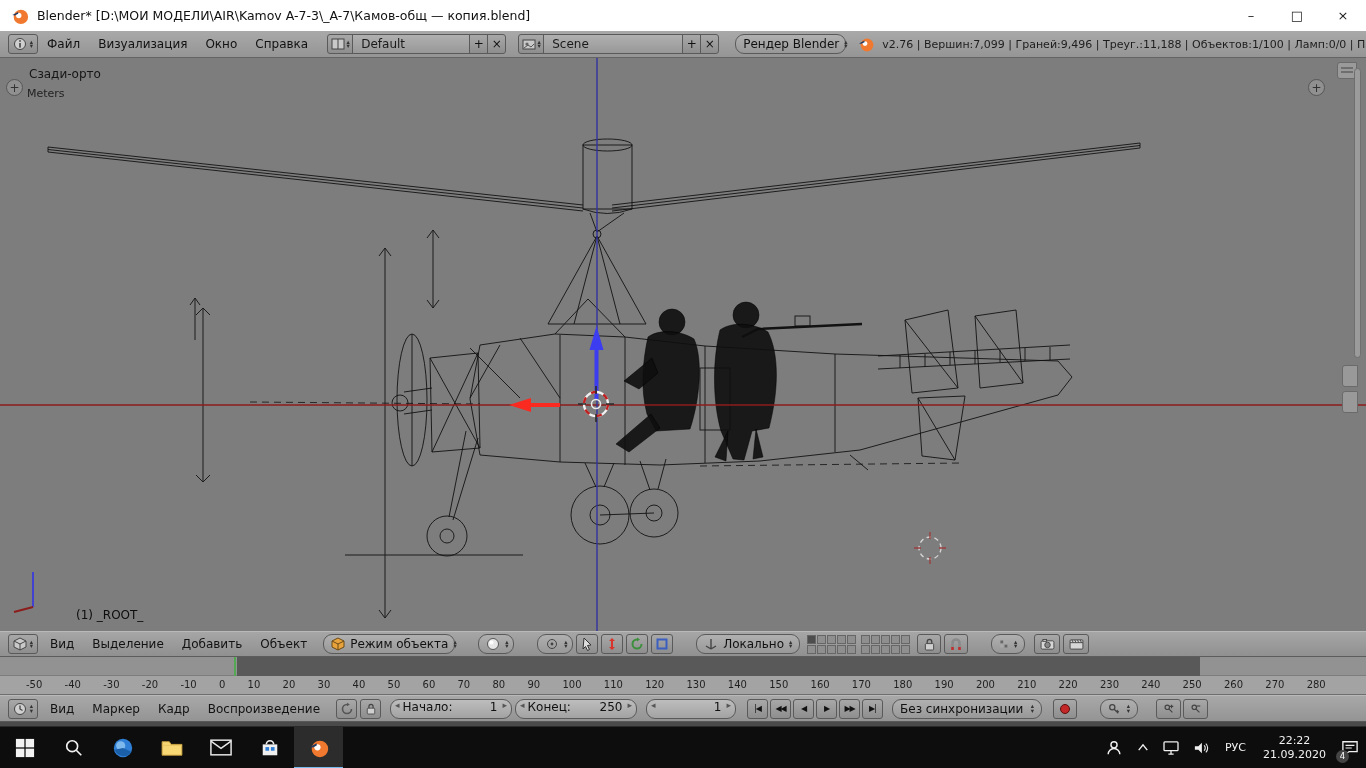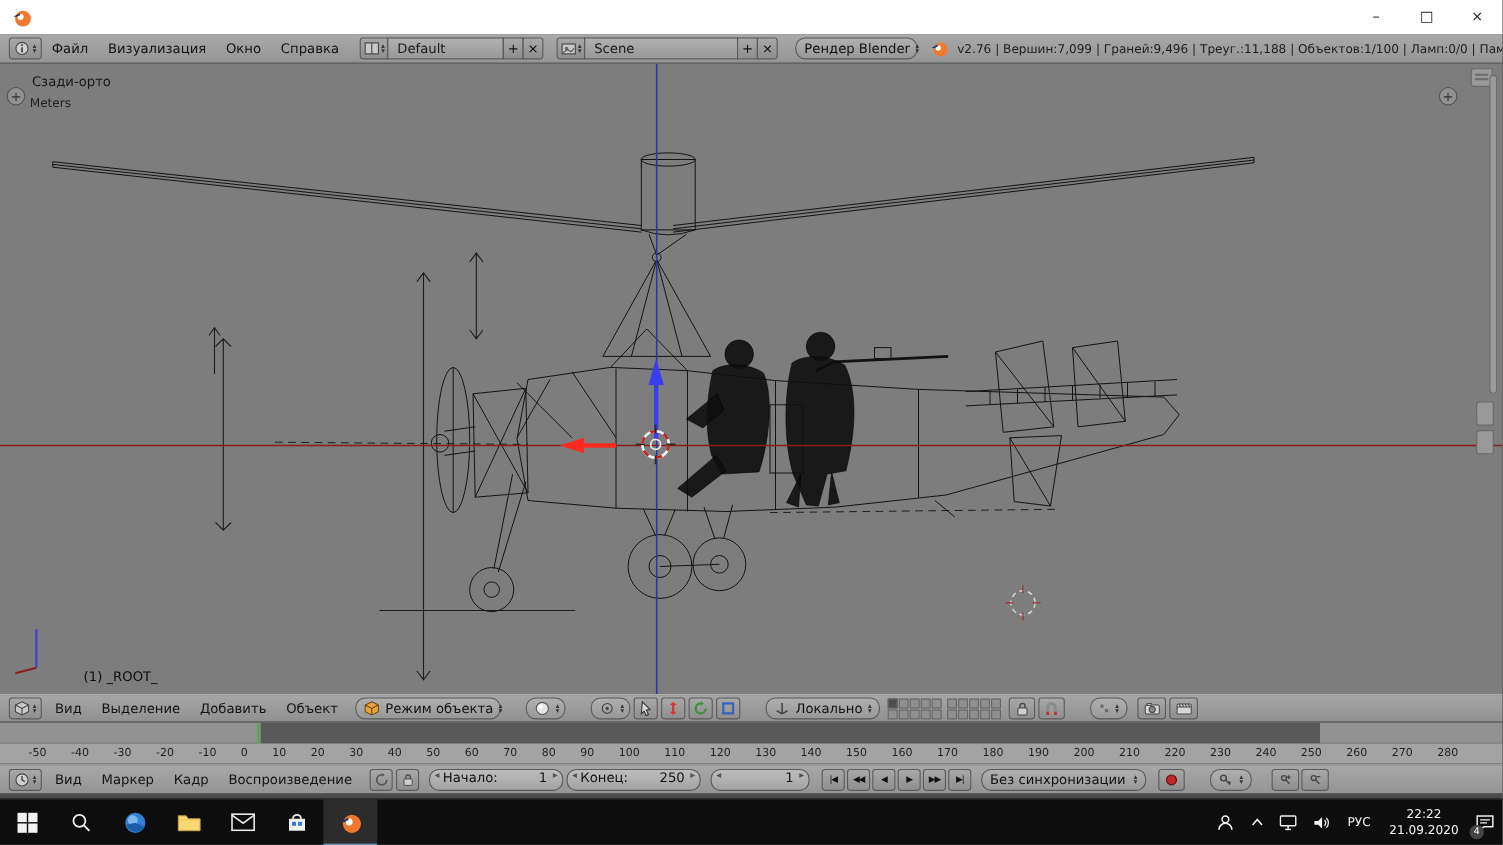--- a/index.html
+++ b/index.html
@@ -99,20 +99,21 @@
 </style>
 </head>
 <body>
 
 <div class="titlebar">
   <svg class="appicon" viewBox="0 0 20 20">
     <circle cx="11" cy="11" r="8" fill="#f0792f"></circle>
     <circle cx="8.6" cy="9.4" r="3" fill="#fff"></circle>
     <path d="M1.5 9 L8 5.5 L8 7.5 L4 9.5 Z" fill="#1f3b63"></path>
   </svg>
+  <span class="title">Blender* [D:\МОИ МОДЕЛИ\AIR\Kamov A-7-3\_A-7\Камов-общ — копия.blend]</span>
   <div class="wincontrols">
     <div class="winbtn">–</div>
     <div class="winbtn">□</div>
     <div class="winbtn">×</div>
   </div>
 </div>
 
 <div class="infobar">
   <div class="bbtn" style="width:30px;gap:3px">
     <svg class="icon14" viewBox="0 0 14 14">
@@ -130,21 +131,21 @@
     </div>
 
   <div class="wgroup" style="margin-left:10px">
     <div class="bbtn" style="width:26px;gap:2px">
       <svg class="icon14" viewBox="0 0 14 14">
         <rect x="1" y="2" width="12" height="10" fill="#c9c9c9" stroke="#444"></rect>
         <line x1="7" y1="2" x2="7" y2="12" stroke="#444"></line>
       </svg>
       <span class="spin"></span>
     </div>
-    <div class="idfield" style="width:106px">
+    <div class="idfield" style="width:118px">
         <span>Default</span>
       </div>
     <div class="bbtn sqbtn">+</div>
     <div class="bbtn sqbtn">×</div>
   </div>
 
   <div class="wgroup" style="margin-left:12px">
     <div class="bbtn" style="width:26px;gap:2px">
       <svg class="icon14" viewBox="0 0 14 14">
         <rect x="1" y="3" width="12" height="9" fill="#c9c9c9" stroke="#444"></rect>

